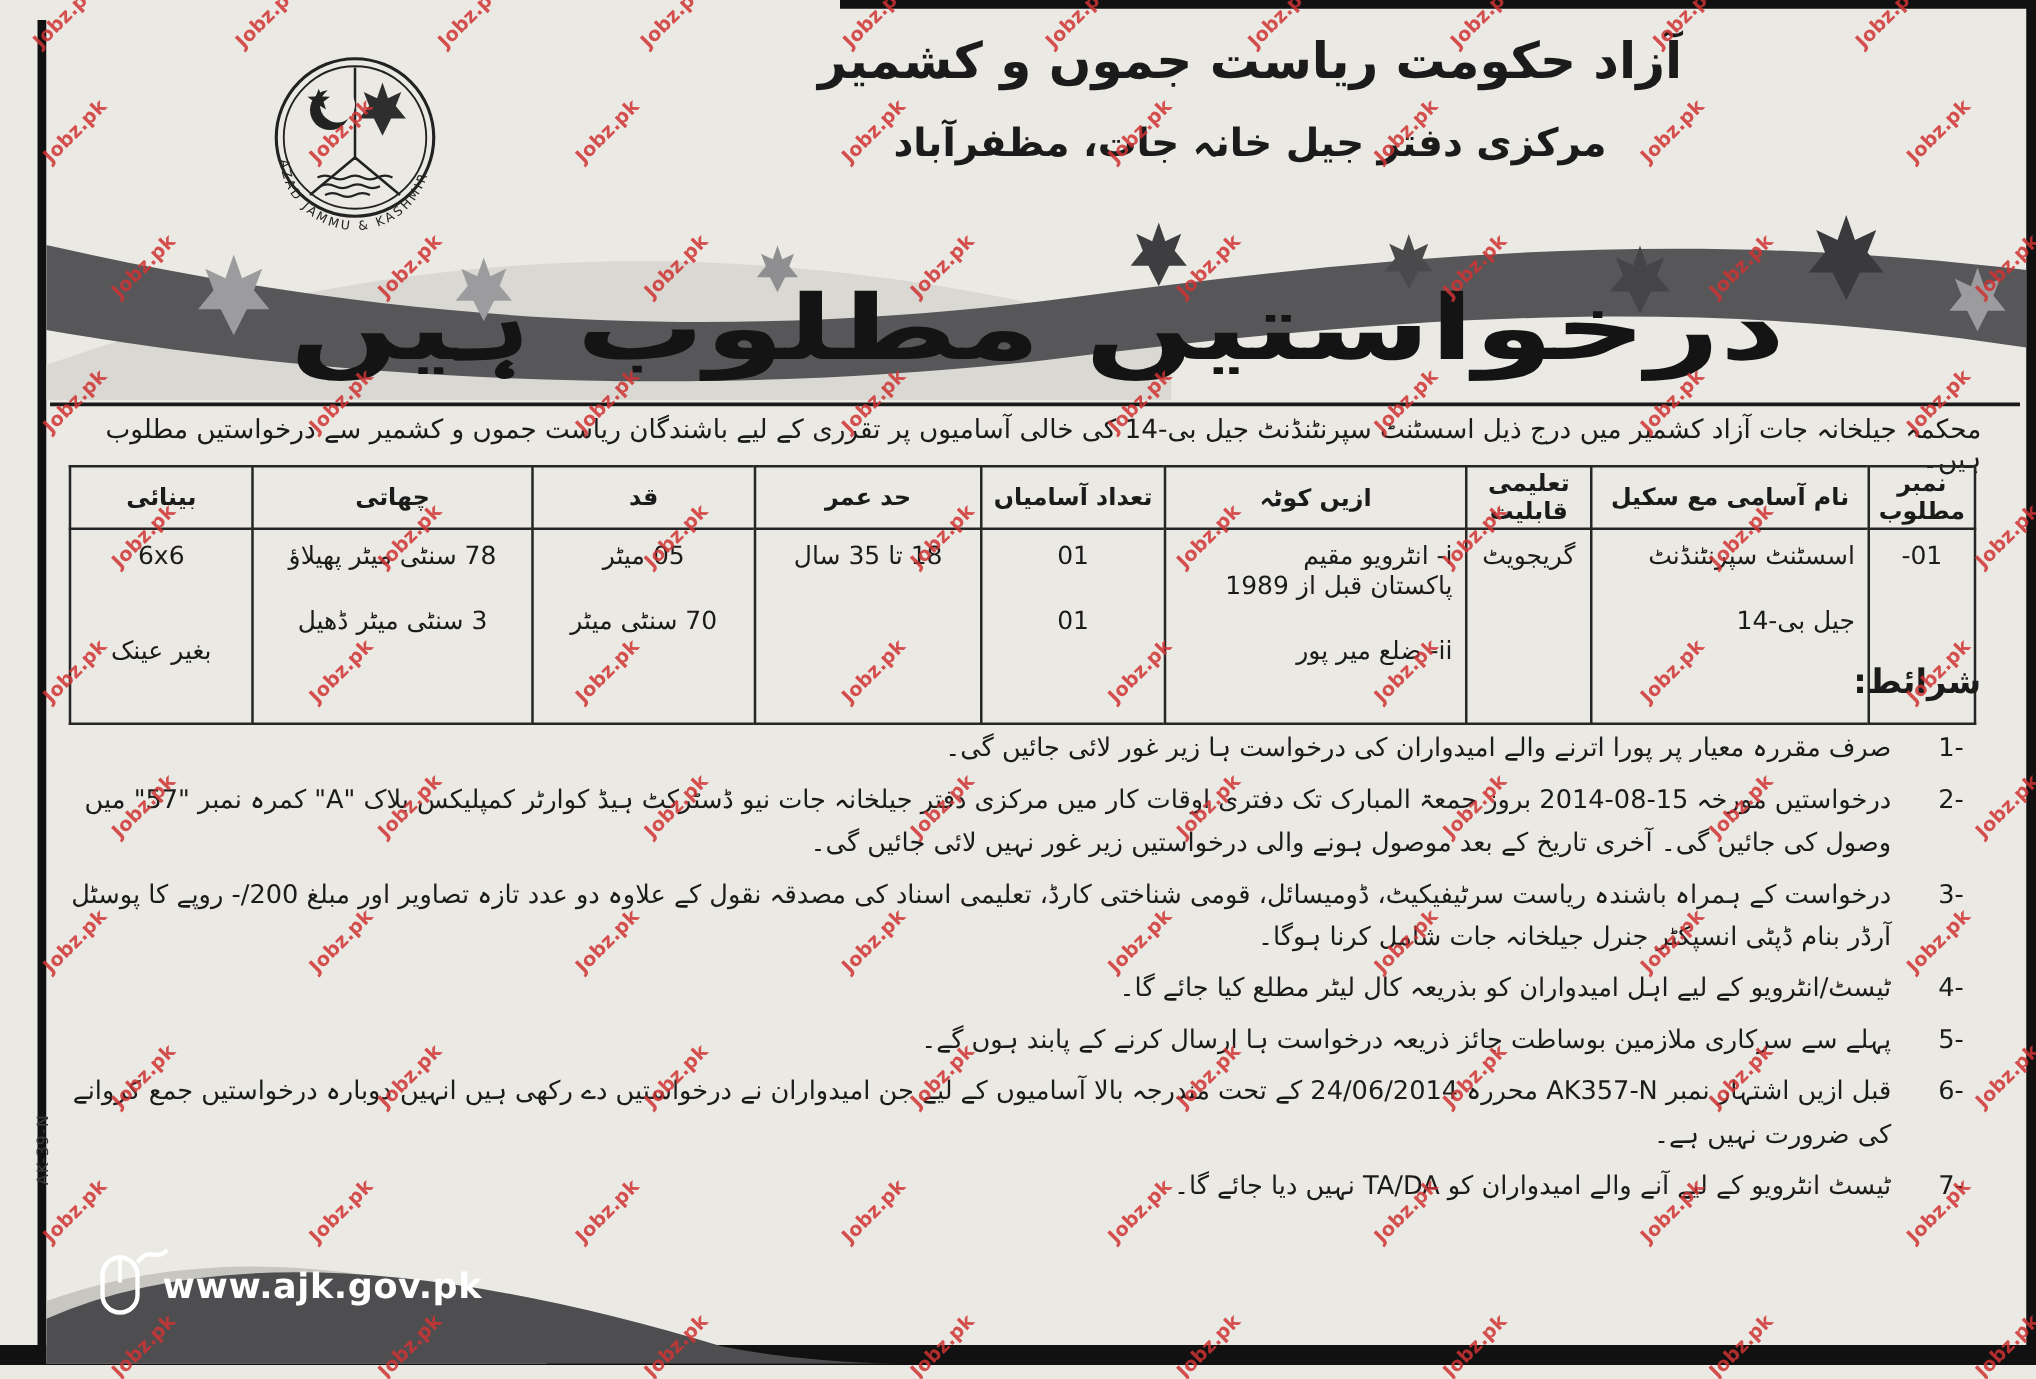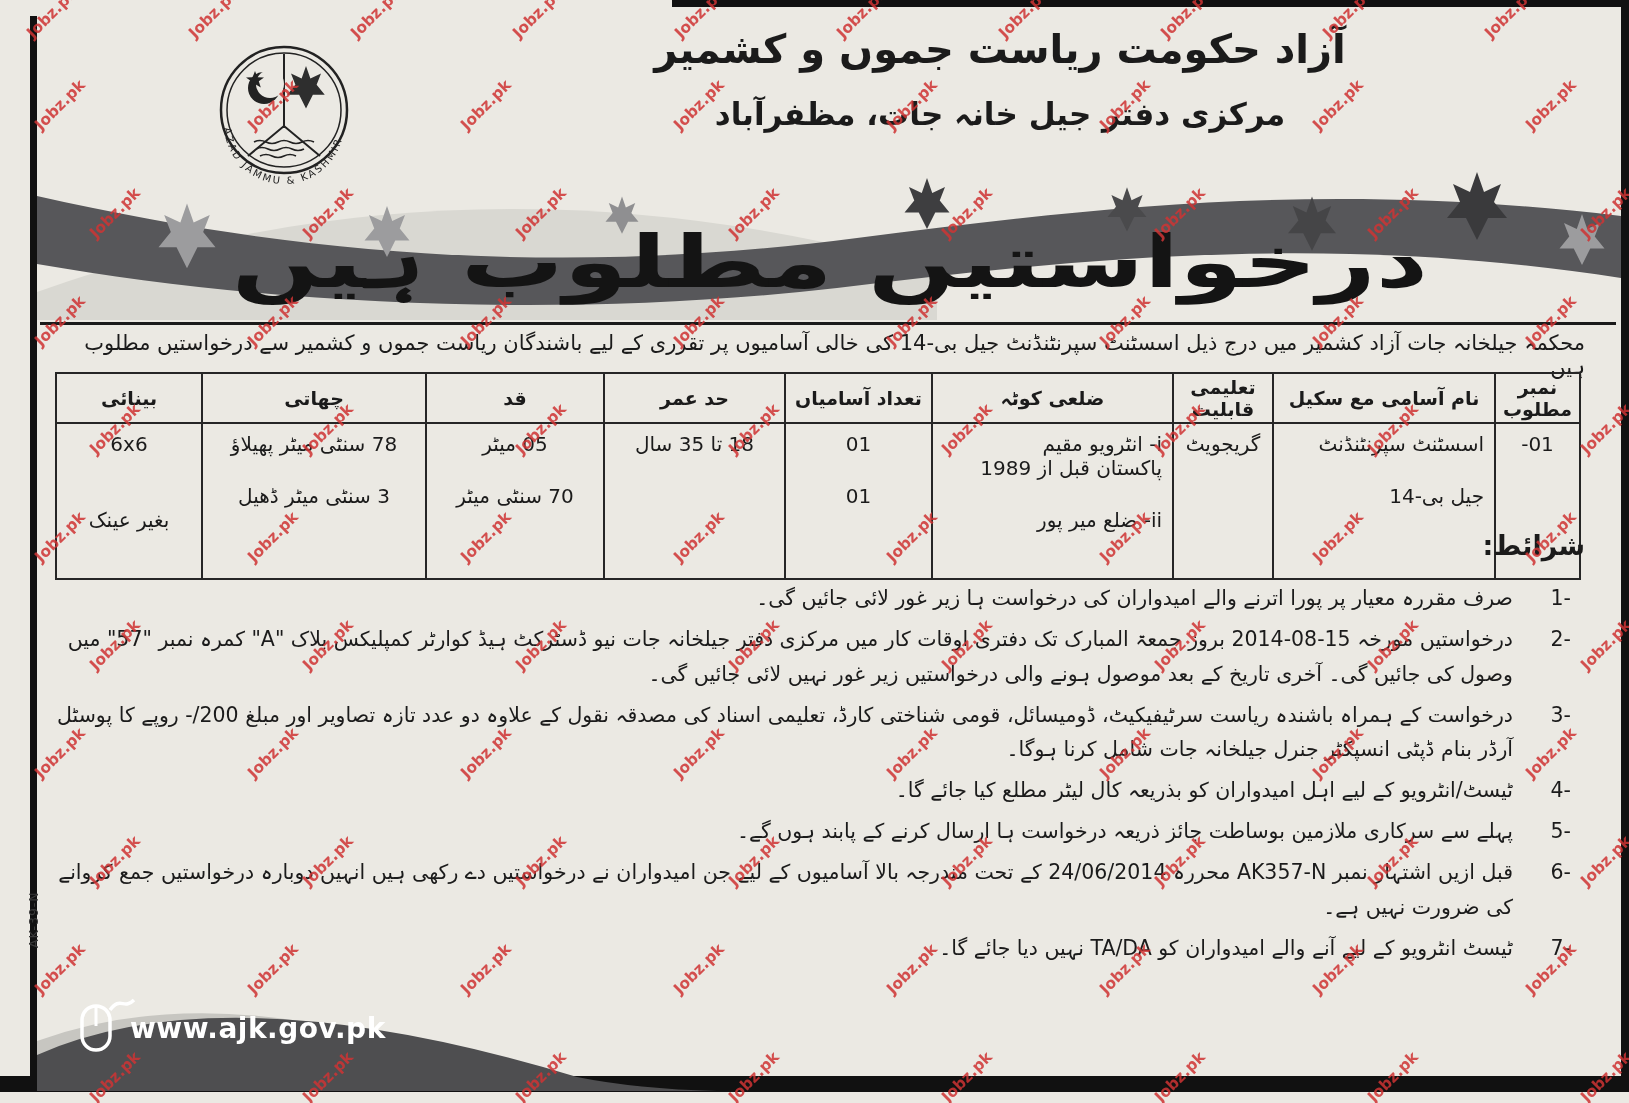--- a/index.html
+++ b/index.html
@@ -114,21 +114,21 @@
       <col style="width:181px">
     <col style="width:178px">
       <col style="width:224px">
       <col style="width:146px">
   </colgroup>
   <tbody>
       <tr>
     <th class="ur">نمبر مطلوب</th>
     <th class="ur">نام آسامی مع سکیل</th>
     <th class="ur">تعلیمی قابلیت</th>
-    <th class="ur">ضلعی کوٹہ</th>
+    <th class="ur">ازیں کوٹہ</th>
     <th class="ur">تعداد آسامیاں</th>
     <th class="ur">حد عمر</th>
     <th class="ur">قد</th>
     <th class="ur">چھاتی</th>
     <th class="ur">بینائی</th>
   </tr>
   <tr>
     <td class="ur c">
           <div class="ln">01-</div>
         </td>

